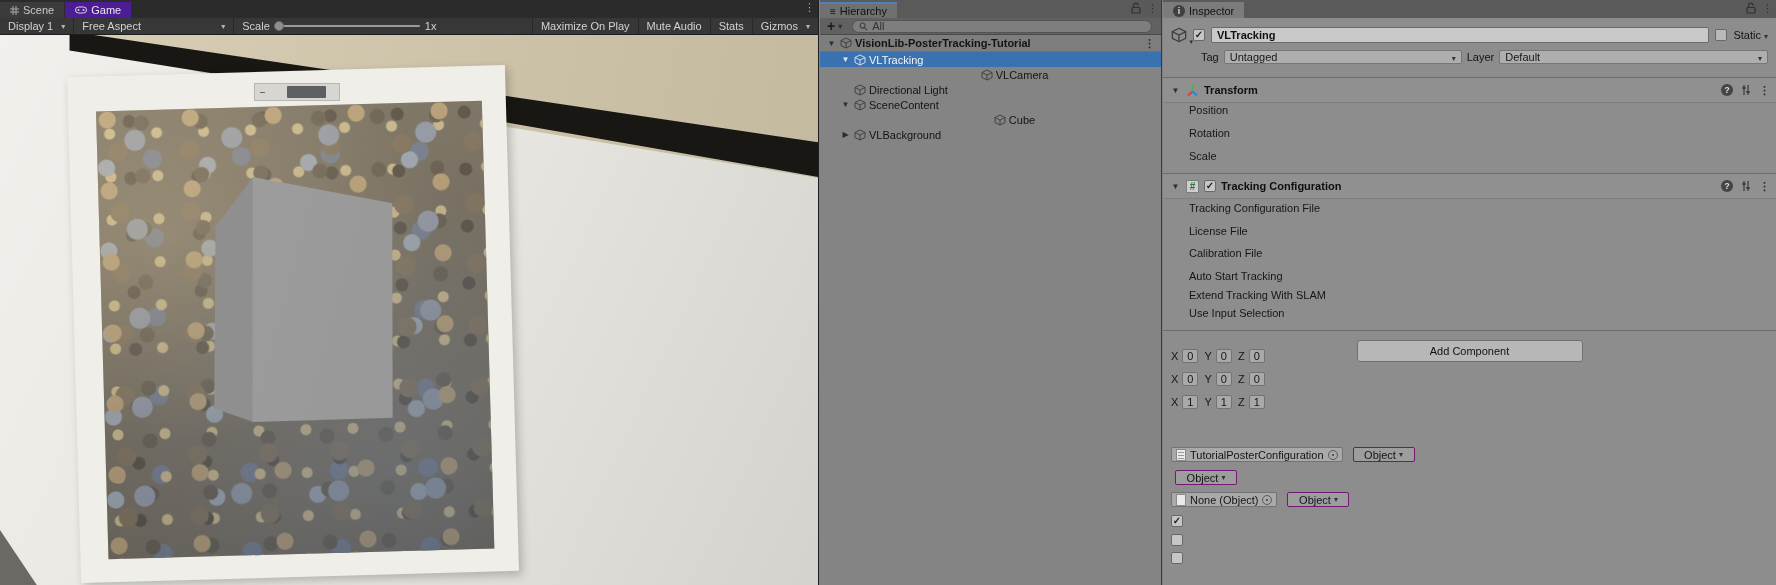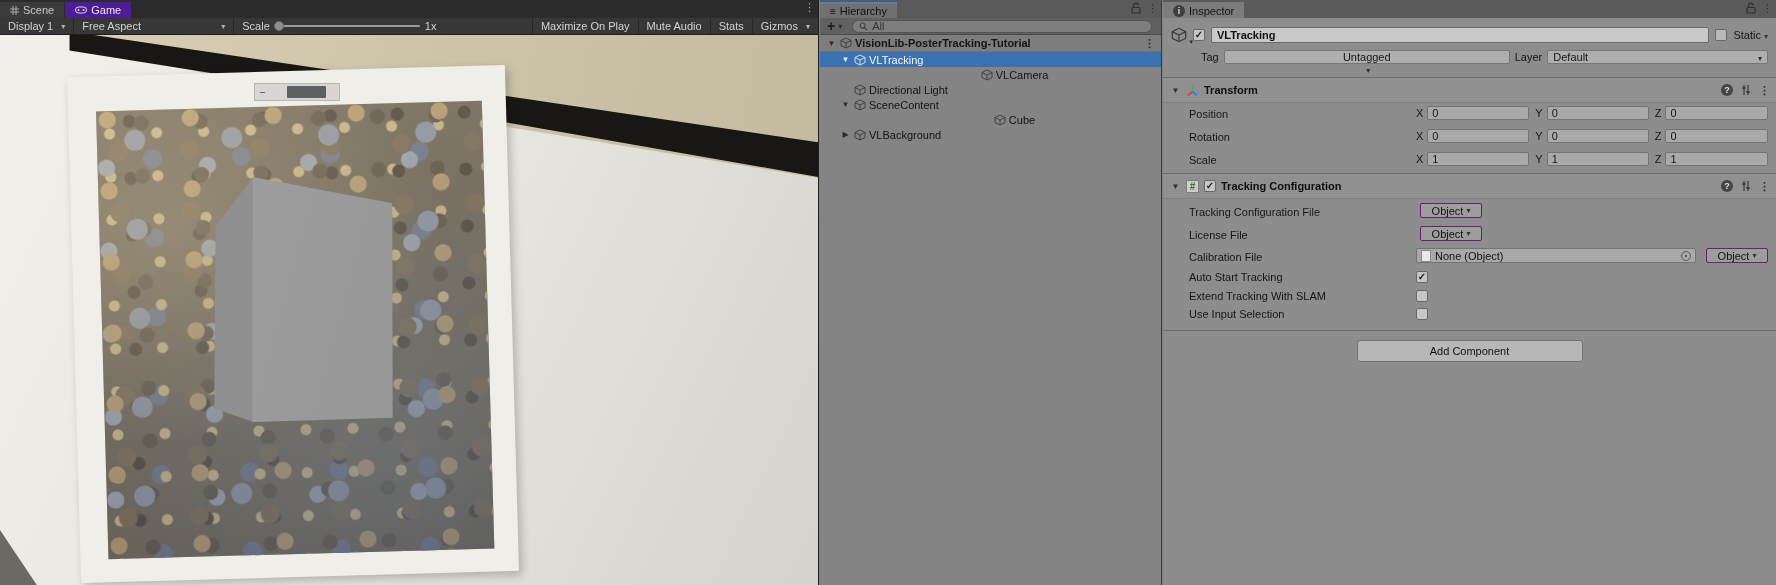--- a/index.html
+++ b/index.html
@@ -107,31 +107,31 @@
          color:#1c1c1c; line-height:1; flex:0 0 12px; }
   .namefield { flex:1; height:16px; background:#c9c9c9; border:1px solid #6a6a6a; border-radius:2px;
                display:flex; align-items:center; padding:0 5px; font-weight:bold; color:#101010; }
   .staticlbl { color:#141414; }
   .irow2 { position:absolute; top:31px; left:8px; right:8px; height:15px; display:flex; align-items:center; gap:5px; }
   .irow2 .lab { flex:0 0 auto; }
   .lab-tag { margin-left:30px; }
   .dd { height:14px; background:#aeaeae; border:1px solid #767676; border-radius:2px;
         display:flex; align-items:center; padding:0 5px; color:#161616; }
   .dd .ddval { flex:1; }
-  .dd-tag { width:286px;flex-direction:column; } .dd-layer { flex:1; }
+  .dd-tag { width:238px; } .dd-layer { flex:1; }
   .ihr { position:absolute; left:0; right:0; height:1px; background:#6d6d6d; }
   .chead { position:absolute; left:0; right:0; display:flex; align-items:center; gap:5px;
            padding:0 7px; font-weight:bold; color:#0f0f0f; background:#909090;
            border-bottom:1px solid #7e7e7e; }
   .chead .hicons { margin-left:auto; display:flex; align-items:center; gap:7px; }
   .helpico { width:12px; height:12px; border-radius:50%; background:#454545; color:#ddd;
              font-size:9px; font-weight:bold; display:flex; align-items:center; justify-content:center; }
   .script-ico { width:13px; height:13px; background:#cdcdcd; border:1px solid #7e7e7e; color:#2e7d32;
                 font-size:10px; font-weight:bold; display:flex; align-items:center; justify-content:center; }
-  .crow { position:absolute; left:8px; right:8px; height:16px; display:flex; align-items:flex-end; }
+  .crow { position:absolute; left:8px; right:8px; height:16px; display:flex; align-items:flex-start;flex-direction:column; }
   .clabel { flex:0 0 245px; padding-left:18px; color:#161616; white-space:nowrap; overflow:hidden; }
   .cvals { flex:1; display:flex; align-items:center; gap:6px; }
   .vg { flex:1; display:flex; align-items:center; gap:4px; }
   .axis { color:#161616; }
   .vfield { flex:1; height:14px; background:#a9a9a9; border:1px solid #737373; border-radius:2px;
             display:flex; align-items:center; padding:0 4px; color:#141414; }
   .ofield { flex:1; height:15px; background:#a9a9a9; border:1px solid #737373; border-radius:2px;
             display:flex; align-items:center; gap:4px; padding:0 4px; color:#141414; min-width:0; }
   .oval { flex:1; overflow:hidden; white-space:nowrap; }
   .picker { width:10px; height:10px; border:1px solid #5a5a5a; border-radius:50%; position:relative; flex:0 0 10px; }
@@ -435,20 +435,25 @@
               <rect x="2.4" y="3" width="3.2" height="2" fill="#3a3a3a"></rect>
               <rect x="6.4" y="7" width="3.2" height="2" fill="#3a3a3a"></rect>
             </svg>
           <span class="kebab">⋮</span>
         </span>
       </div>
 
       <div class="crow" style="top:184px;">
         <span class="clabel">Tracking Configuration File</span>
         <span class="cvals">
+          <span class="ofield">
+            <span class="docico"></span>
+            <span class="oval">TutorialPosterConfiguration</span>
+            <span class="picker"></span>
+          </span>
           <span class="obtn caret-dk">
               <span>Object</span>
             </span>
         </span>
       </div>
       <div class="crow" style="top:207px;">
         <span class="clabel">License File</span>
         <span class="cvals">
           <span class="obtn caret-dk">
               <span>Object</span>

